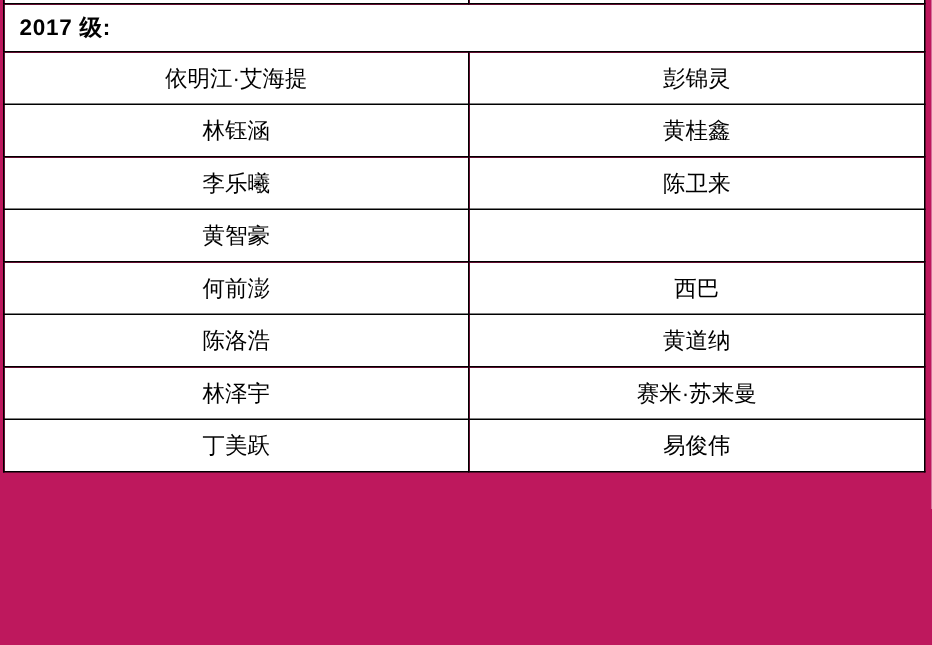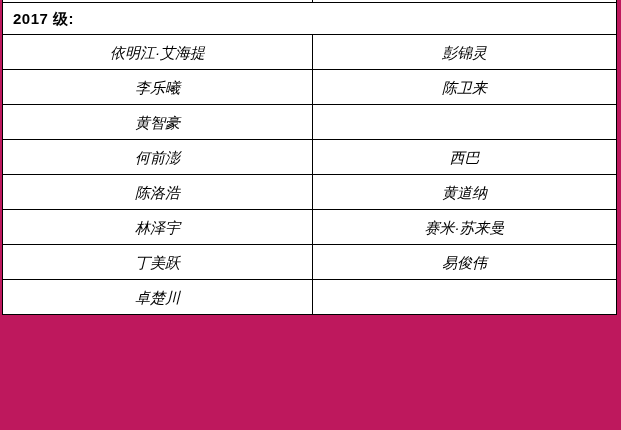--- a/index.html
+++ b/index.html
@@ -47,21 +47,20 @@
   tr.grade-header-row td {
     height: 31px;
     text-align: left;
     font-weight: 700;
     padding-left: 10px;
     font-size: 15px;
     letter-spacing: 0.5px;
   }
   tr.student-row td {
     height: 34px;
-    font-style: italic;
   }
 </style>
 </head>
 <body>
 
 <div class="doc-page">
   <table class="roster">
     <colgroup>
       <col class="col-left">
       <col class="col-right">
@@ -70,20 +69,24 @@
         <tr class="cropped-top">
           <td></td>
           <td></td>
         </tr>
         <tr class="grade-header-row">
           <td colspan="2">2017 级:</td>
         </tr>
         <tr class="student-row">
           <td>依明江·艾海提</td>
           <td>彭锦灵</td>
+        </tr>
+        <tr class="student-row">
+          <td>林钰涵</td>
+          <td>黄桂鑫</td>
         </tr>
         <tr class="student-row">
           <td>李乐曦</td>
           <td>陈卫来</td>
         </tr>
         <tr class="student-row">
           <td>黄智豪</td>
           <td></td>
         </tr>
         <tr class="student-row">
@@ -95,19 +98,15 @@
           <td>黄道纳</td>
         </tr>
         <tr class="student-row">
           <td>林泽宇</td>
           <td>赛米·苏来曼</td>
         </tr>
         <tr class="student-row">
           <td>丁美跃</td>
           <td>易俊伟</td>
         </tr>
-        <tr class="student-row">
-          <td>卓楚川</td>
-          <td></td>
-        </tr>
       </tbody>
   </table>
 </div>
 
 </body></html>

